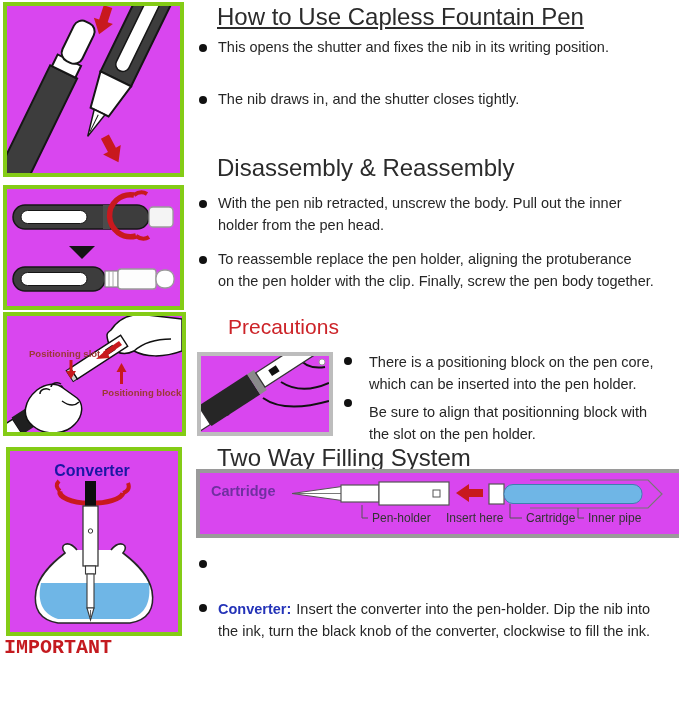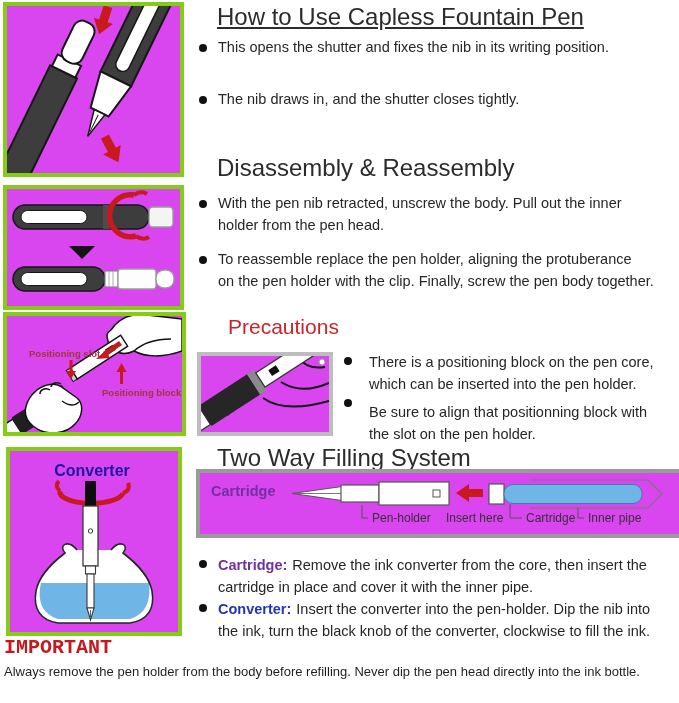--- a/index.html
+++ b/index.html
@@ -236,27 +236,22 @@
       <path d="M378,35 V45 H384" fill="none" stroke="#555" stroke-width="1"></path>
 
       <text x="172" y="49" class="diag-label">Pen-holder</text>
       <text x="246" y="49" class="diag-label">Insert here</text>
       <text x="326" y="49" class="diag-label">Cartridge</text>
       <text x="388" y="49" class="diag-label">Inner pipe</text>
     </svg>
   </div>
 
   <span class="dot" style="left:199px;top:560px;"></span>
-  <div class="btext" style="left:218px;top:554px;">
-    <div><span class="lead purple">Cartridge:</span><span>Remove the ink converter from the core, then insert the</span></div>
-    <div>cartridge in place and cover it with the inner pipe.</div>
-  </div>
 
   <span class="dot" style="left:199px;top:604px;"></span>
   <div class="btext" style="left:218px;top:598px;">
     <div><span class="lead blue">Converter:</span><span>Insert the converter into the pen-holder. Dip the nib into</span></div>
     <div>the ink, turn the black knob of the converter, clockwise to fill the ink.</div>
   </div>
 
   <div class="imp-title" style="left:4px;top:636px;font-family:Liberation Mono, monospace;">IMPORTANT</div>
-  <div class="imp-line" style="left:4px;top:664px;">Always remove the pen holder from the body before refilling. Never dip the pen head directly into the ink bottle.</div>
 
 </div>
 
 </body></html>

